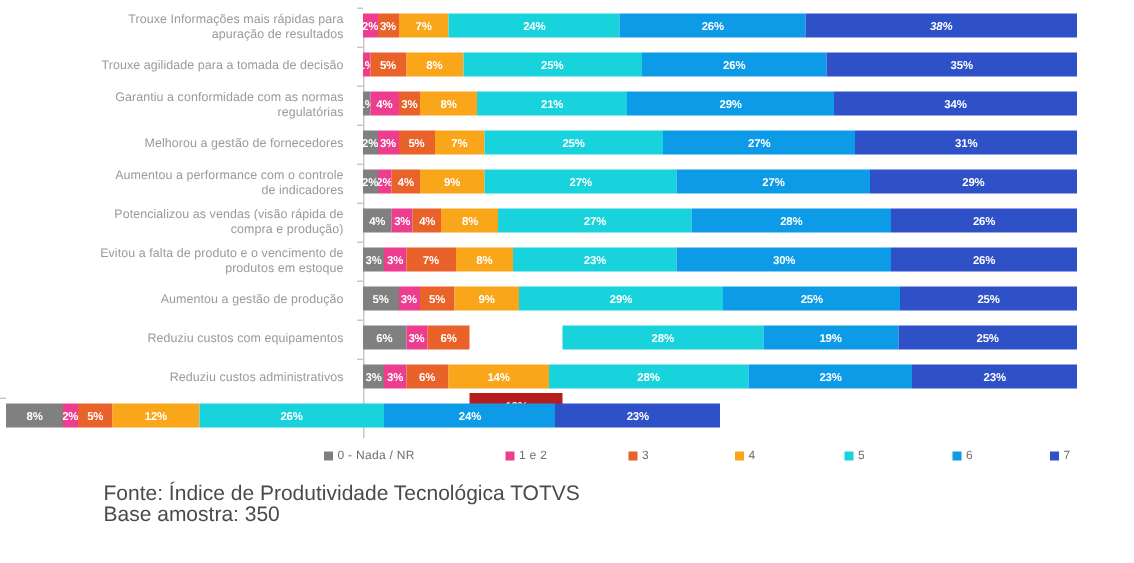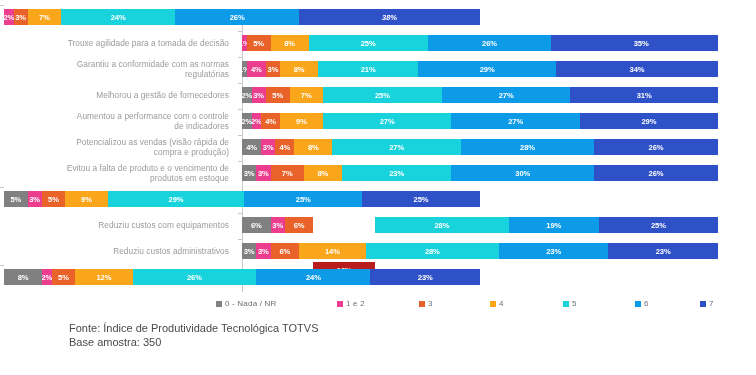--- a/index.html
+++ b/index.html
@@ -98,35 +98,37 @@
     display: inline-block;
     flex: 0 0 auto;
   }
   .legend-text { white-space: nowrap; letter-spacing: 0.2px; }
 
   
   #footer {
     position: absolute;
     left: 69px;
     top: 322px;
-    font-size: 11px;
+    font-size: 14px;
     line-height: 13.5px;
     color: #4a4a4a;
   }
   #footer div { white-space: nowrap; }
 </style>
 </head>
 <body>
 
 <div id="page">
 
   <div id="chart-area">
     <div id="axis-line"></div>
     <div id="rows">
         <div class="row">
+          <div class="cat-label">Trouxe Informações mais rápidas para
+apuração de resultados</div>
           <div class="axis-tick"></div>
           <div class="bar">
             <div class="seg" style="background: rgb(236, 61, 142); width: 2%;">2%</div>
             <div class="seg" style="background: rgb(232, 98, 42); width: 3%;">3%</div>
             <div class="seg" style="background: rgb(250, 166, 26); width: 7%;">7%</div>
             <div class="seg" style="background: rgb(25, 211, 220); width: 24%;">24%</div>
             <div class="seg" style="background: rgb(13, 155, 232); width: 26%;">26%</div>
             <div class="seg" style="background: rgb(46, 81, 200); width: 38%; font-style: italic;">38%</div>
           </div>
         </div>
@@ -205,20 +207,21 @@
             <div class="seg" style="background: rgb(128, 128, 128); width: 3%;">3%</div>
             <div class="seg" style="background: rgb(236, 61, 142); width: 3%;">3%</div>
             <div class="seg" style="background: rgb(232, 98, 42); width: 7%;">7%</div>
             <div class="seg" style="background: rgb(250, 166, 26); width: 8%;">8%</div>
             <div class="seg" style="background: rgb(25, 211, 220); width: 23%;">23%</div>
             <div class="seg" style="background: rgb(13, 155, 232); width: 30%;">30%</div>
             <div class="seg" style="background: rgb(46, 81, 200); width: 26%;">26%</div>
           </div>
         </div>
         <div class="row">
+          <div class="cat-label">Aumentou a gestão de produção</div>
           <div class="axis-tick"></div>
           <div class="bar">
             <div class="seg" style="background: rgb(128, 128, 128); width: 5%;">5%</div>
             <div class="seg" style="background: rgb(236, 61, 142); width: 3%;">3%</div>
             <div class="seg" style="background: rgb(232, 98, 42); width: 5%;">5%</div>
             <div class="seg" style="background: rgb(250, 166, 26); width: 9%;">9%</div>
             <div class="seg" style="background: rgb(25, 211, 220); width: 29%;">29%</div>
             <div class="seg" style="background: rgb(13, 155, 232); width: 25%;">25%</div>
             <div class="seg" style="background: rgb(46, 81, 200); width: 25%;">25%</div>
           </div>

